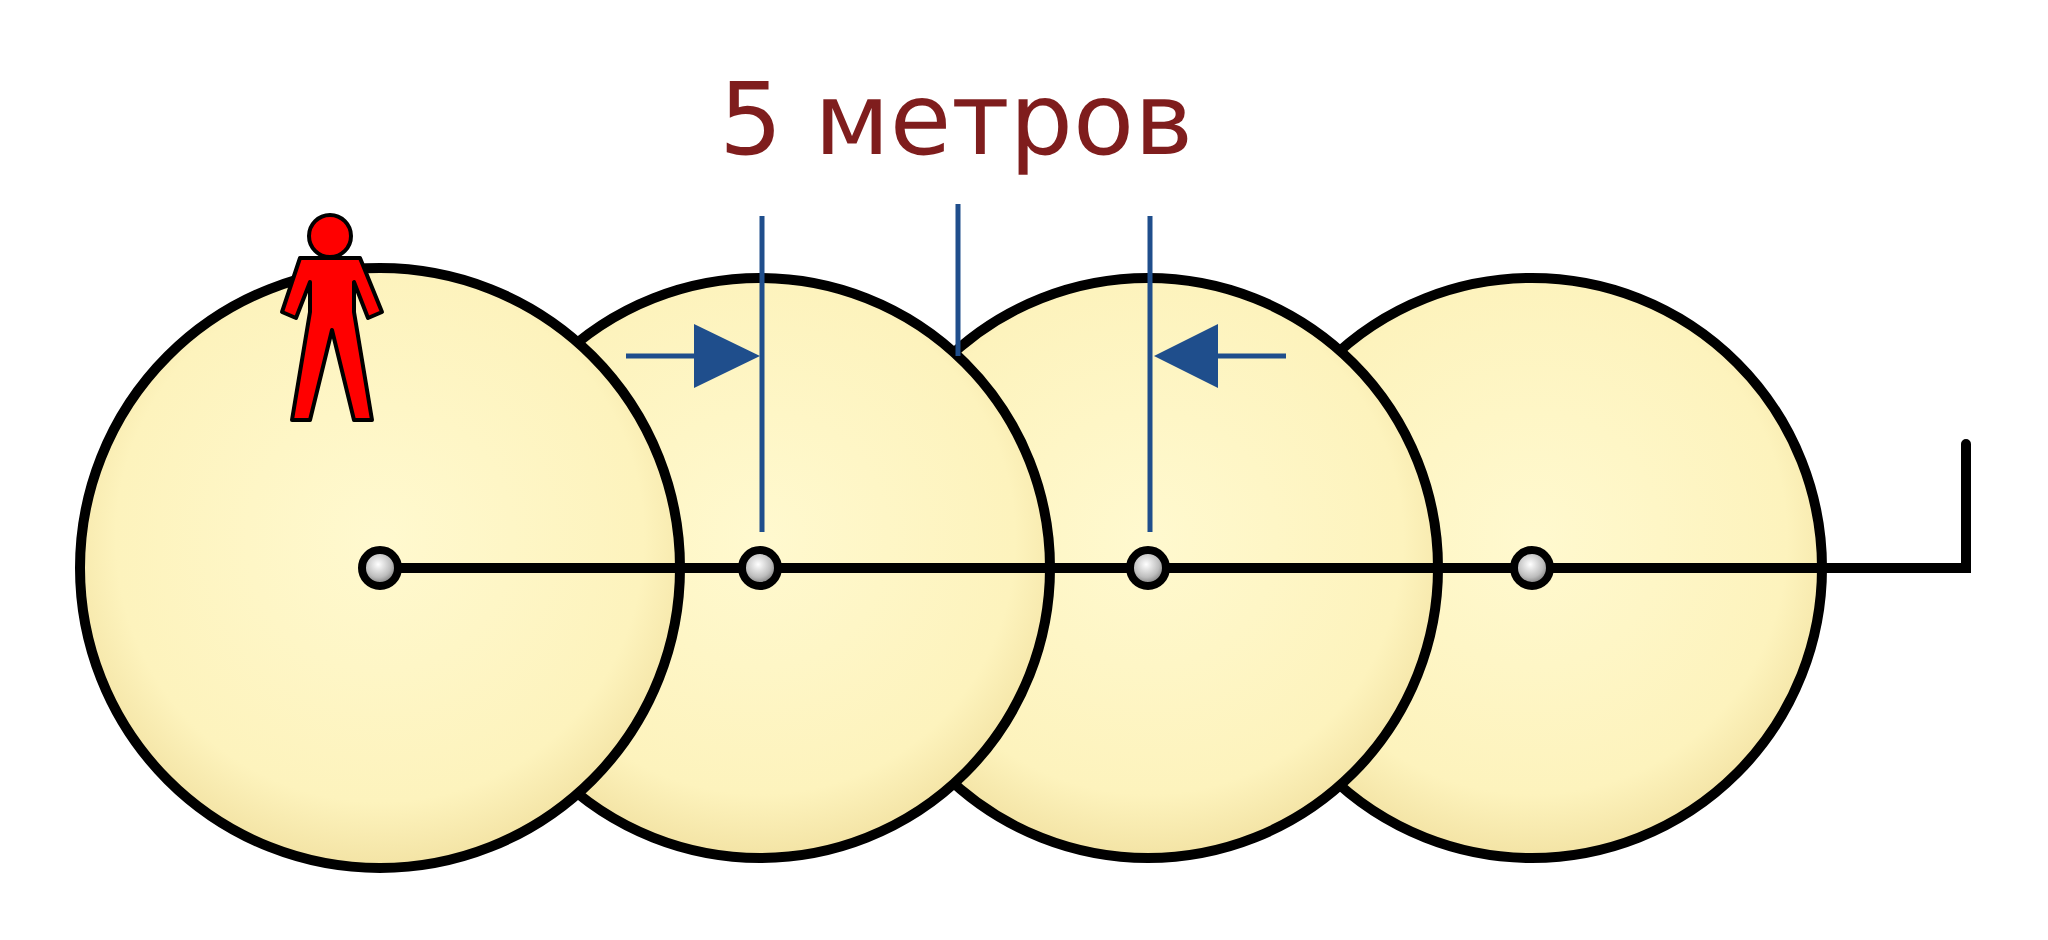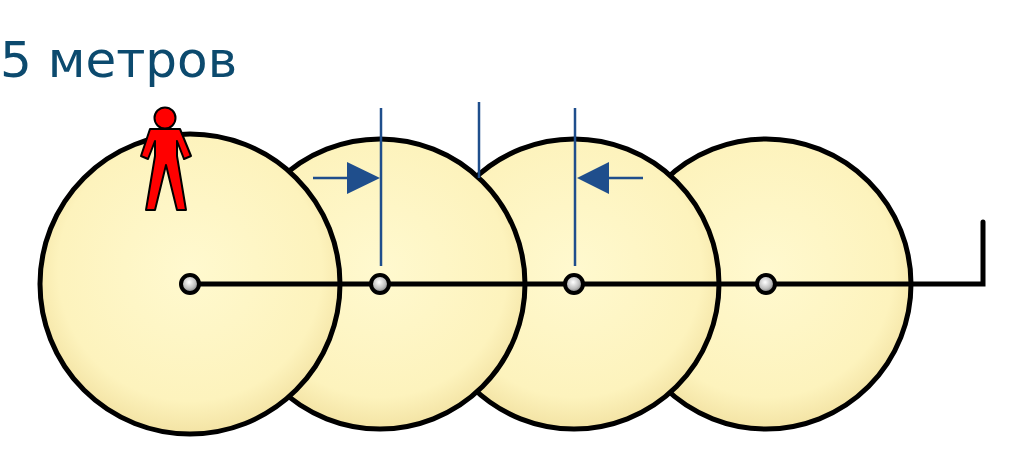--- a/index.html
+++ b/index.html
@@ -1,19 +1,19 @@
 <!DOCTYPE html>
 <html><head>
   <meta charset="utf-8">
   <style>
     html, body { margin: 0; padding: 0; background: #ffffff; }
     body { width: 1024px; height: 470px; position: relative; overflow: hidden; font-family: "Liberation Sans", "DejaVu Sans", sans-serif; }
     .title {
-      position: absolute; left: 0; top: 30px; width: 956px; text-align: left;
-      font-family: "DejaVu Sans", sans-serif; font-size: 50px; color: #0c4a6e; line-height: 60px;
+      position: absolute; left: 0; top: 30px; width: 956px; text-align: center;
+      font-family: "DejaVu Sans", sans-serif; font-size: 50px; color: #7f1d1d; line-height: 60px;
     }
     svg.diagram { position: absolute; left: 0; top: 0; }
   </style>
 </head>
 <body>
 
 <div class="title">5 метров</div>
 
 <svg class="diagram" width="1024" height="470" viewBox="0 0 1024 470">
   <defs>

